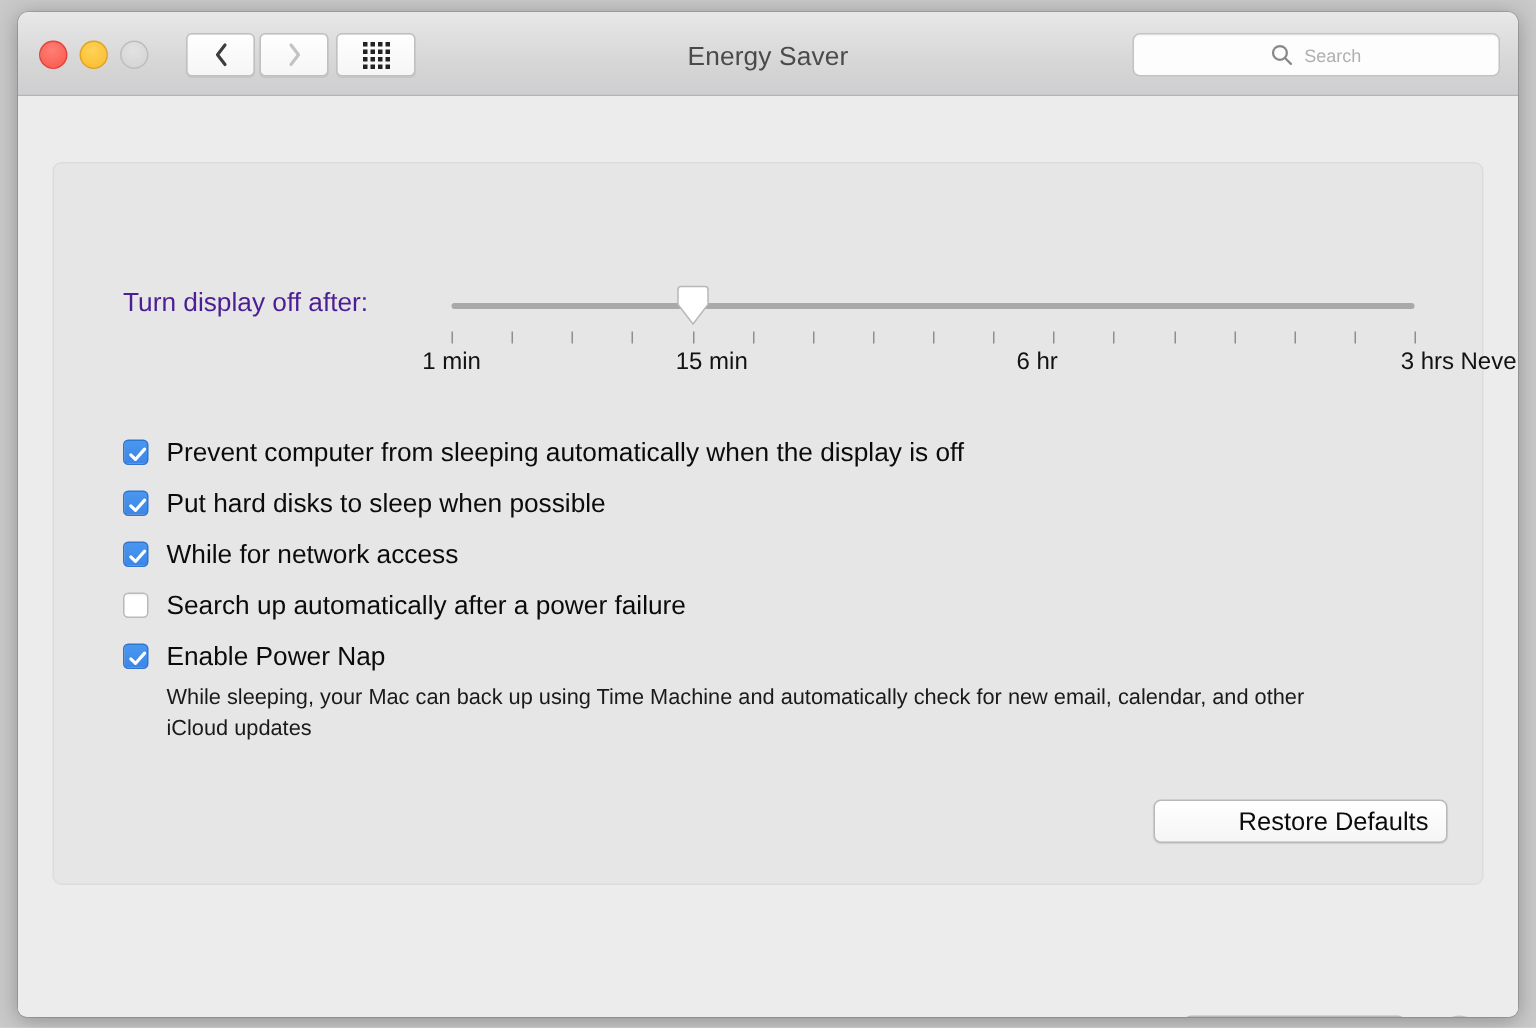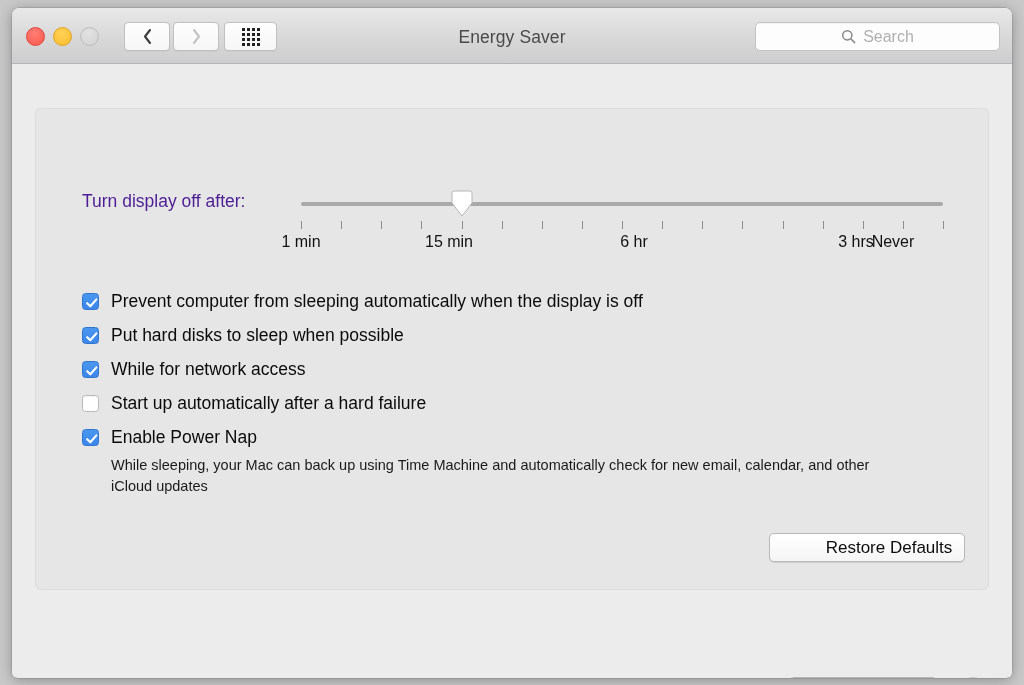--- a/index.html
+++ b/index.html
@@ -132,21 +132,21 @@
     border-radius: 5px;
     display: flex;
     align-items: center;
     justify-content: center;
     gap: 7px;
     box-sizing: border-box;
     box-shadow: inset 0 1px 1px rgba(0,0,0,0.04);
   }
   .searchfield svg { display: block; }
   .searchph {
-    font-size: 16px;
+    font-size: 12px;
     color: #b0b0b0;
   }
 
   
   .content {
     position: relative;
     height: 613px;
     background: #ececec;
   }
 
@@ -209,21 +209,21 @@
     top: 0;
     width: 1px;
     height: 8px;
     background: #8e8e8e;
   }
 
   .ticklabels {
     position: absolute;
     left: 265px;
     top: 124px;
-    width: 592px;
+    width: 694px;
     height: 20px;
   }
   .ticklabels span {
     position: absolute;
     top: 0;
     font-size: 16px;
     color: #121212;
     transform: translateX(-50%);
     white-space: nowrap;
   }
@@ -445,21 +445,21 @@
           <div class="checkrow">
             <span class="cbox on">
               <svg width="14" height="14" viewBox="0 0 14 14">
                 <path d="M2.2 7.2 L5.3 10.3 L11.4 3.4" fill="none" stroke="#ffffff" stroke-width="2.1" stroke-linecap="round" stroke-linejoin="round"></path>
               </svg>
             </span>
             <span class="cblabel">While for network access</span>
           </div>
           <div class="checkrow">
             <span class="cbox off"></span>
-            <span class="cblabel">Start up automatically after a hard failure</span>
+            <span class="cblabel">Search up automatically after a power failure</span>
           </div>
           <div class="checkrow">
             <span class="cbox on">
               <svg width="14" height="14" viewBox="0 0 14 14">
                 <path d="M2.2 7.2 L5.3 10.3 L11.4 3.4" fill="none" stroke="#ffffff" stroke-width="2.1" stroke-linecap="round" stroke-linejoin="round"></path>
               </svg>
             </span>
             <span class="cblabel">Enable Power Nap</span>
           </div>
           <div class="cbdesc">While sleeping, your Mac can back up using Time Machine and automatically check for new email, calendar, and other iCloud updates</div>

